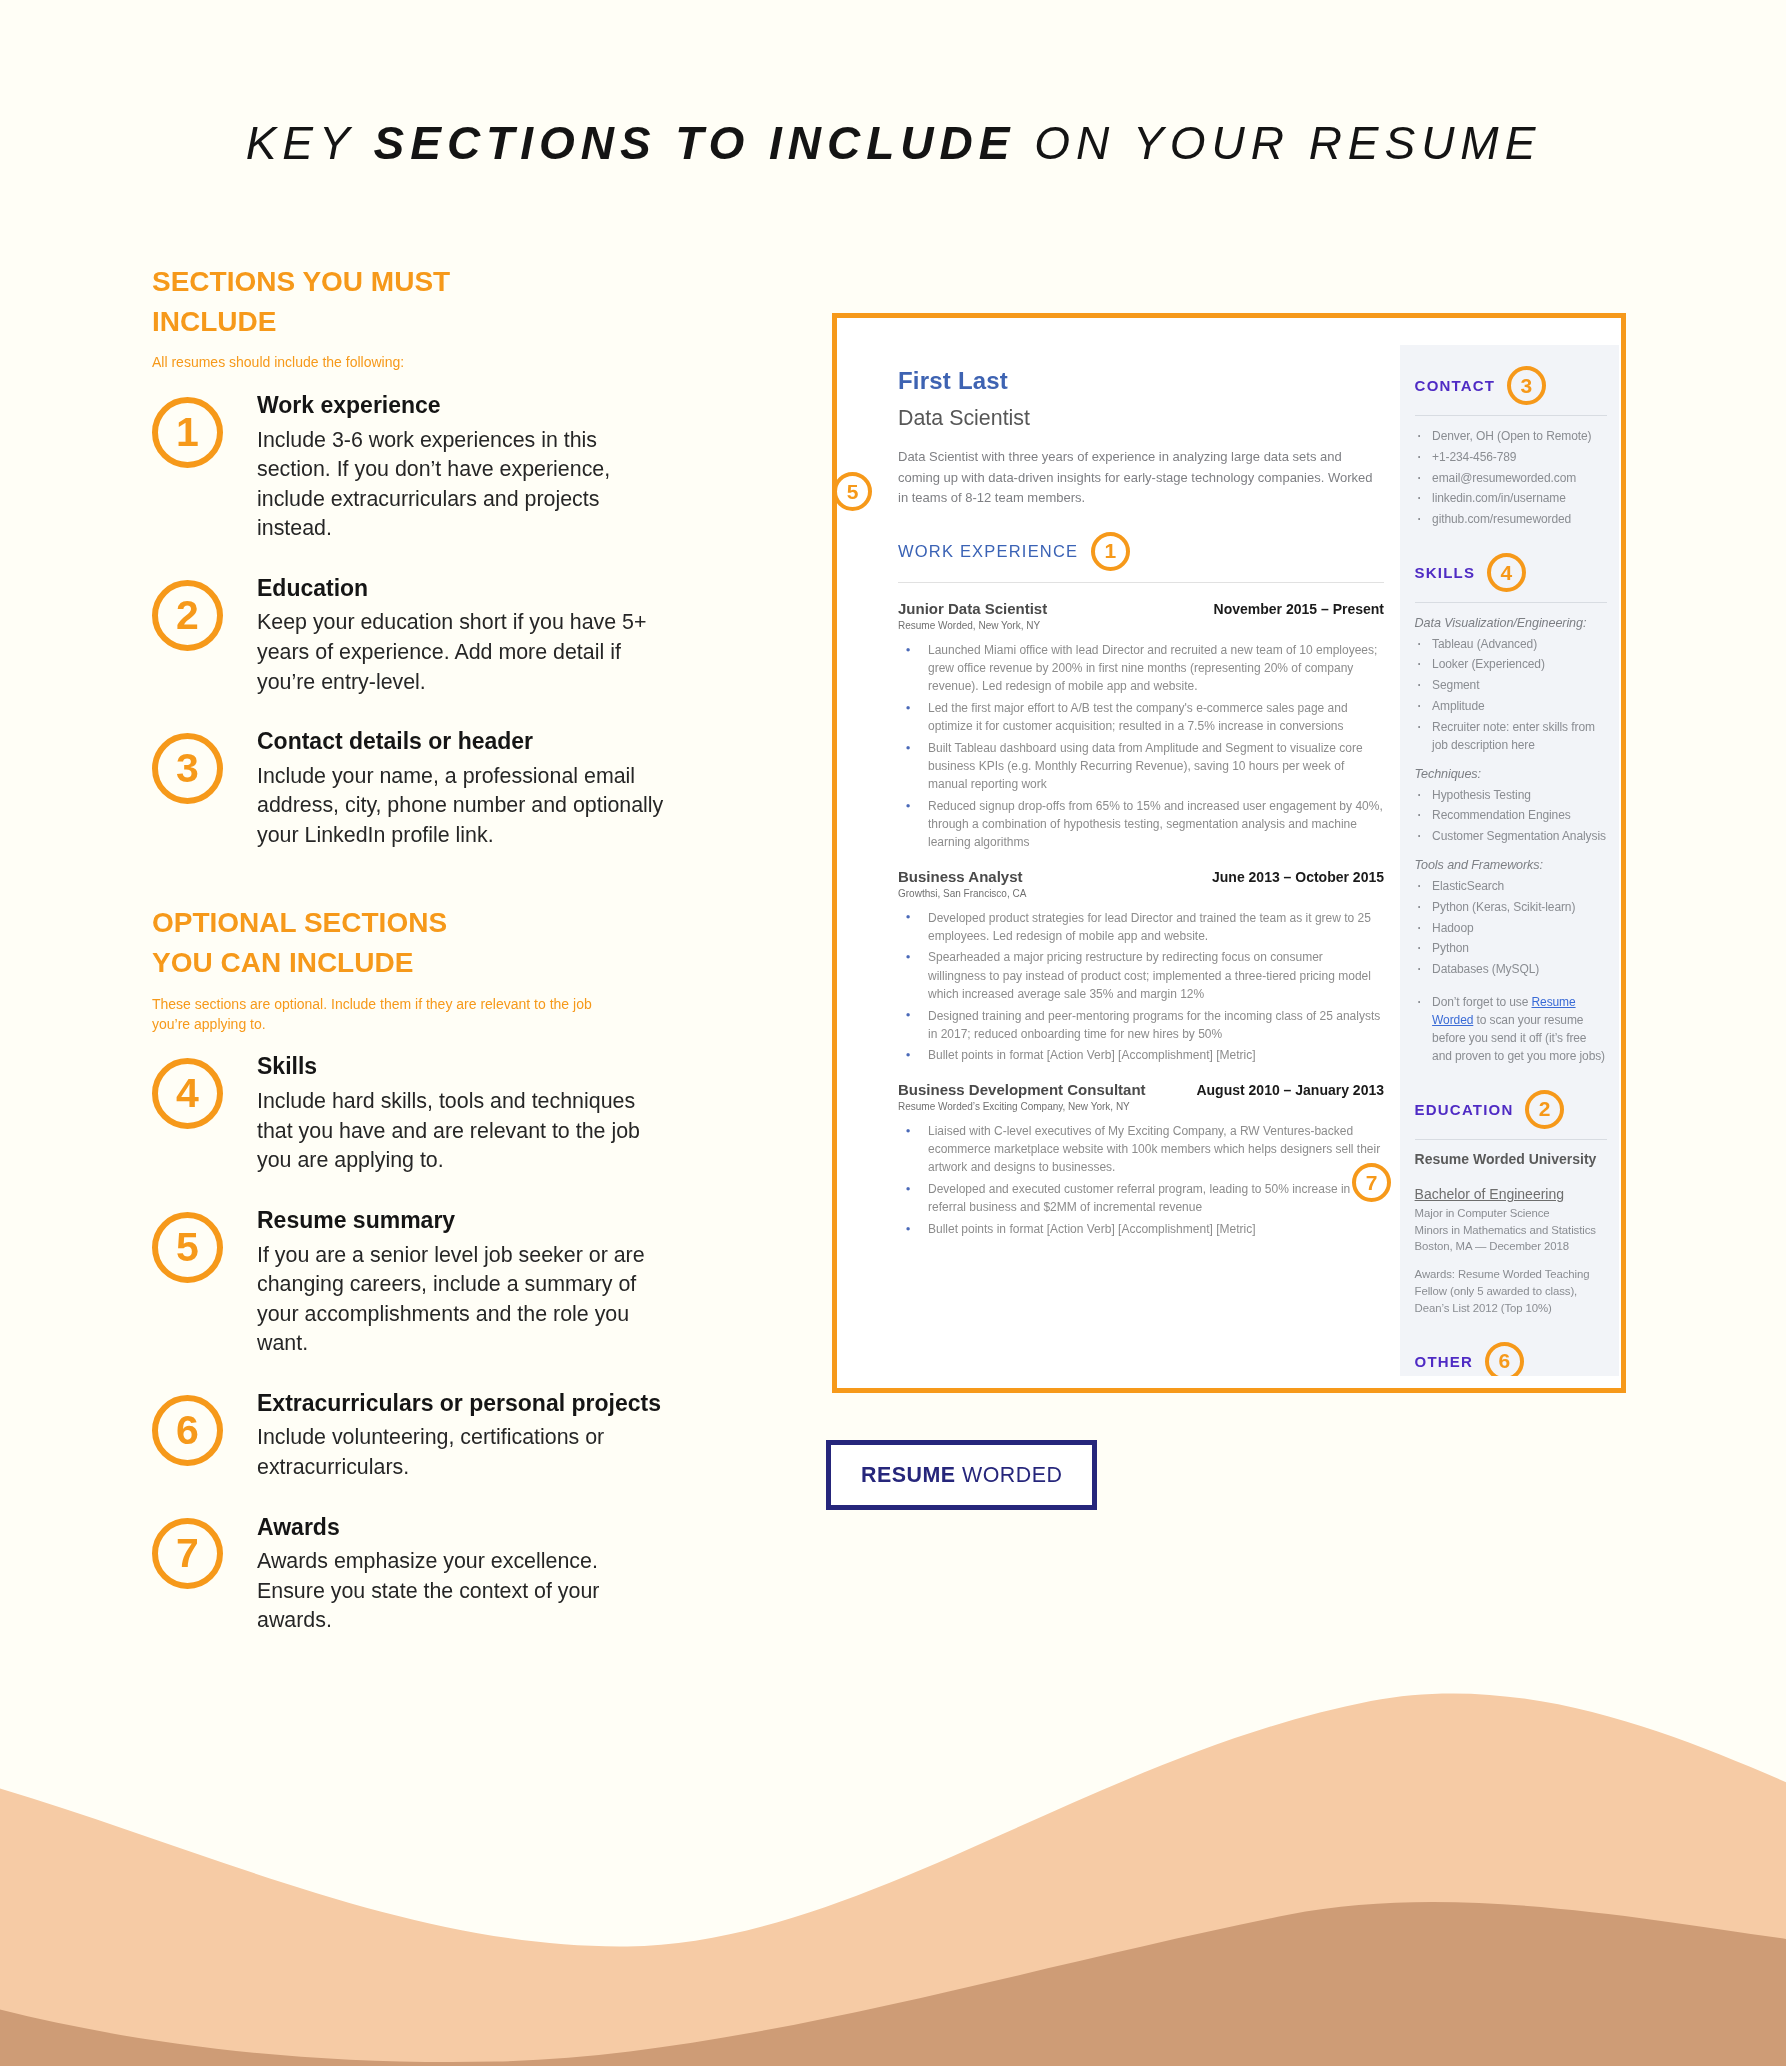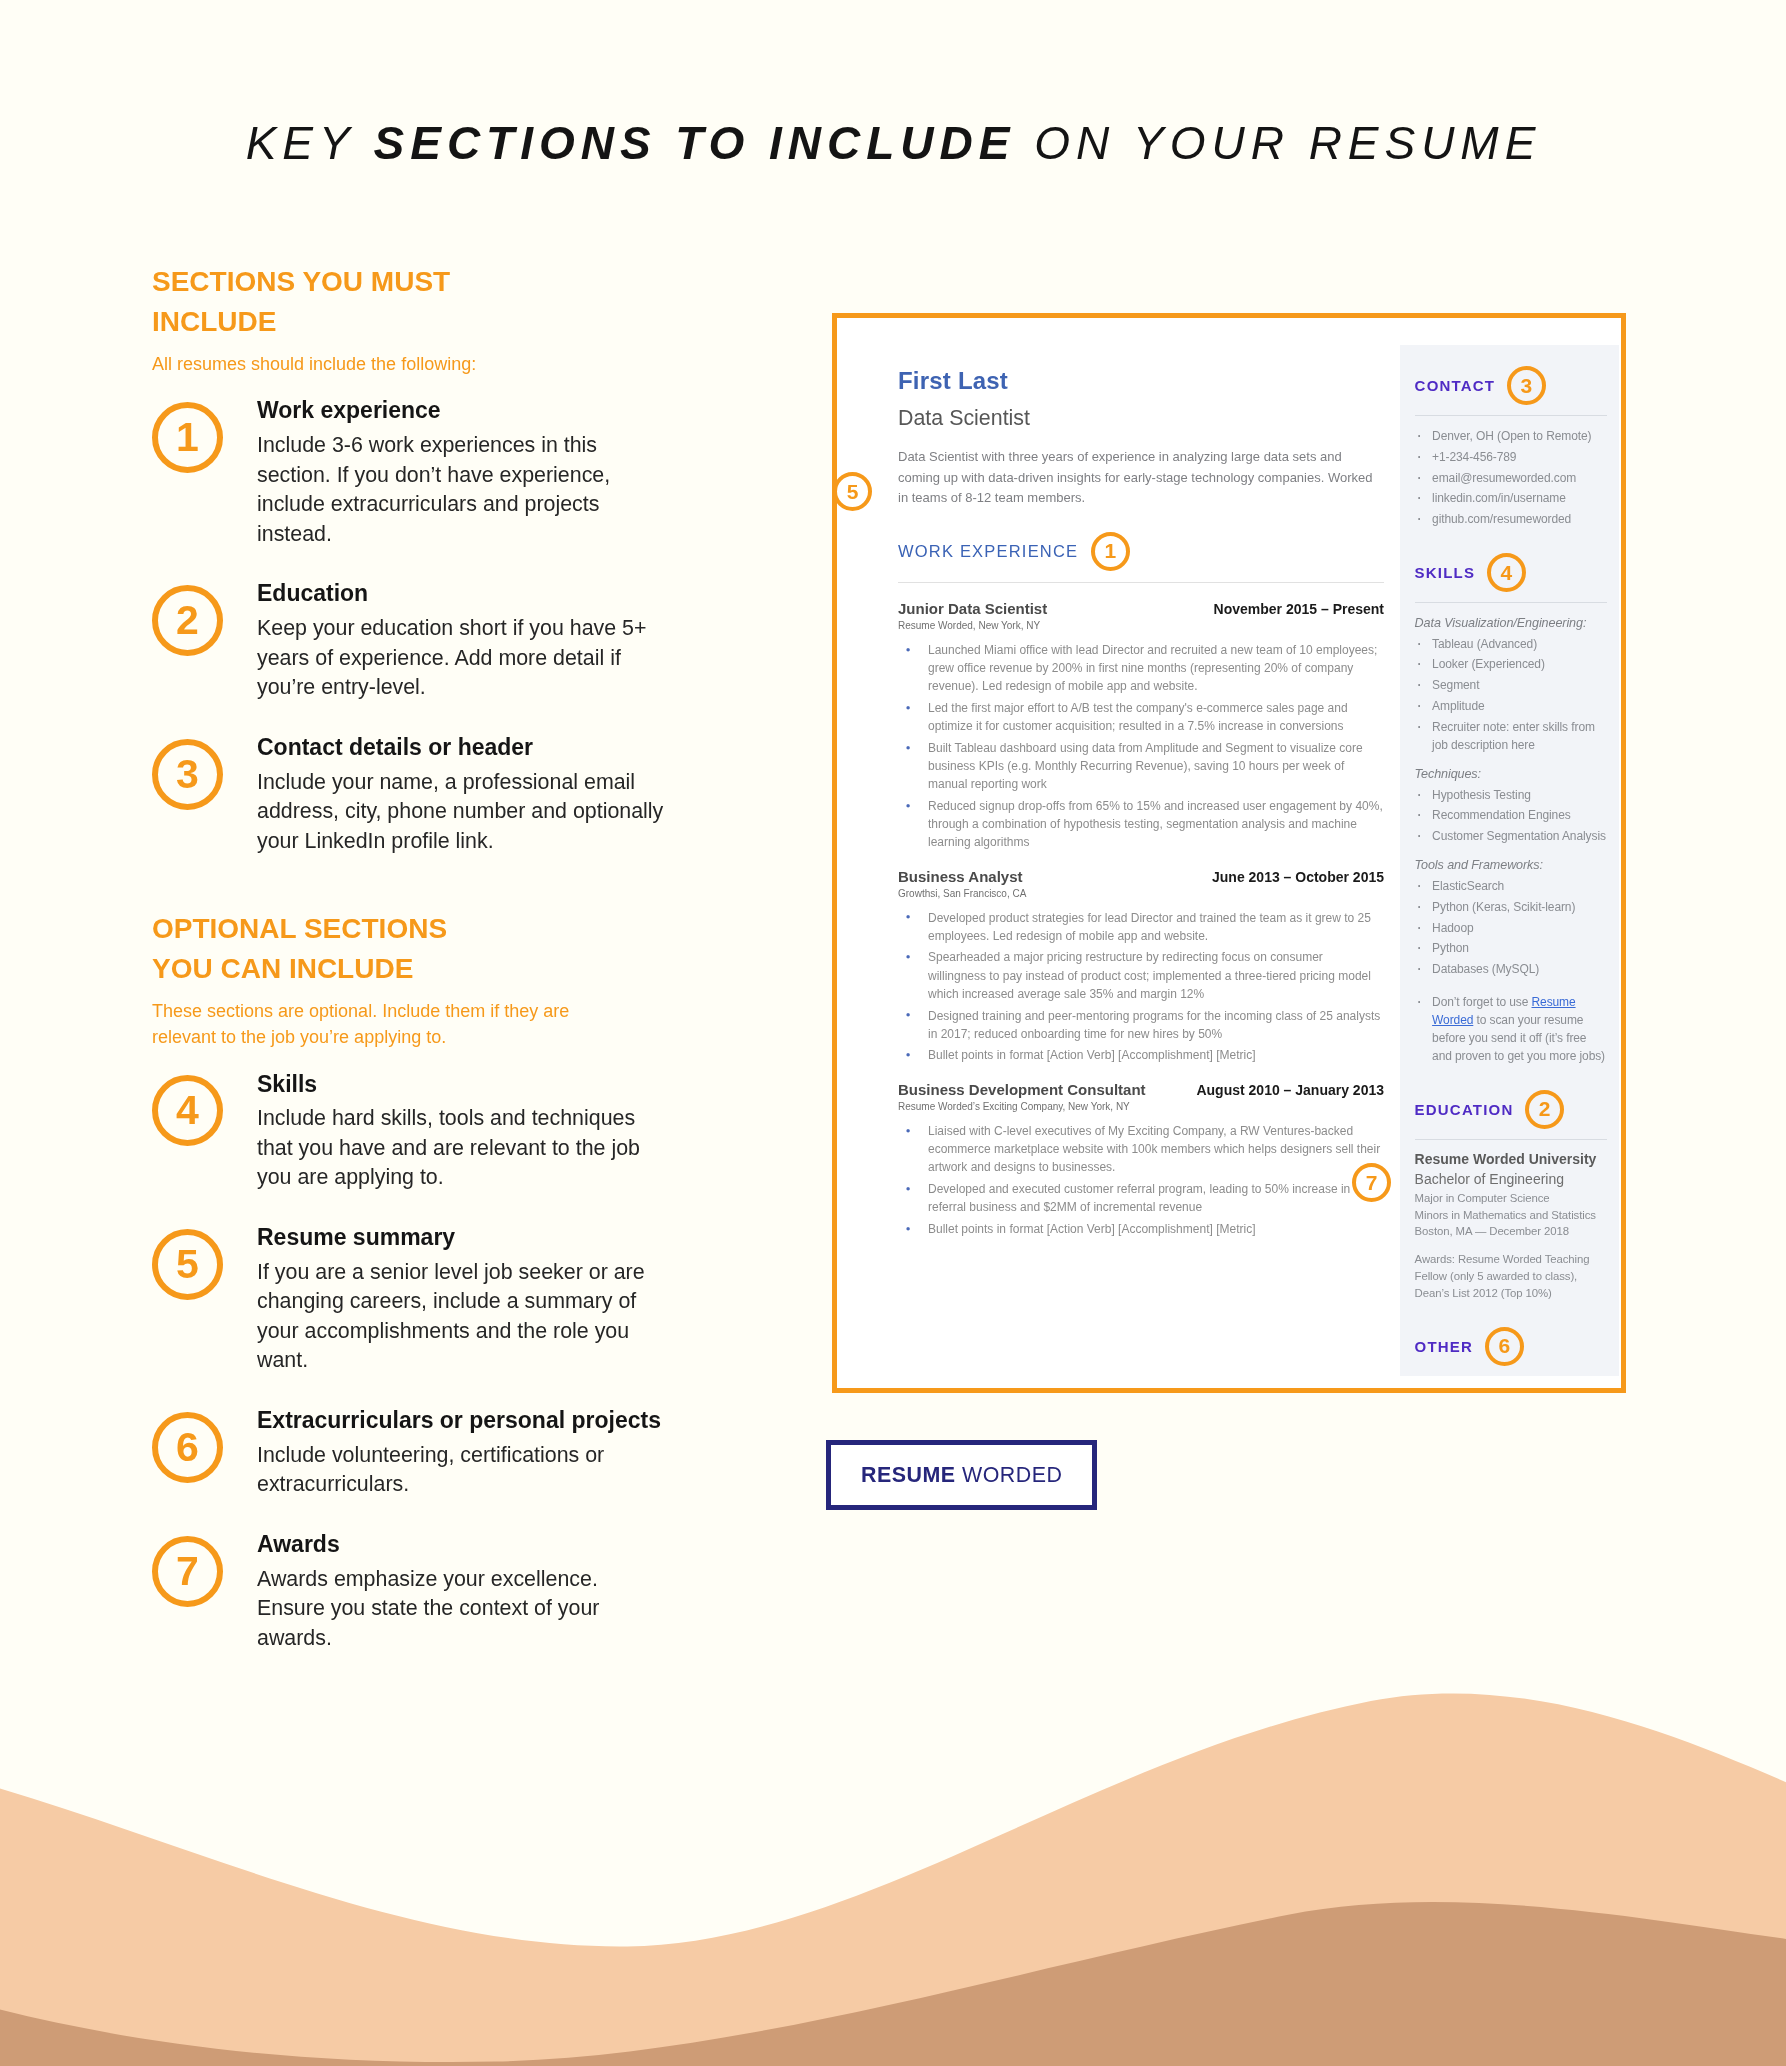--- a/index.html
+++ b/index.html
@@ -16,21 +16,21 @@
   }
   .main-title .tb{font-weight:bold;}
   
   .left-col{position:absolute; left:152px; top:262px; width:627px;}
   .group + .group{margin-top:53px;}
   .group-head{
     color:#F6991A; font-size:28px; font-weight:bold; line-height:1.42;
     margin:0; width:340px;
   }
   .group-sub{
-    color:#F6991A; font-size:18px; line-height:1.44; font-weight:500;
+    color:#F6991A; font-size:14px; line-height:1.44; font-weight:500;
     margin:10.7px 0 0; width:467px;
   }
   .items{margin-top:19.4px;}
   .item-row{display:flex; gap:34px; margin-bottom:31px; align-items:flex-start;}
   .num-circle{
     flex:0 0 auto; width:59px; height:59px; margin-top:4.9px;
     border:6.8px solid #F6991A; border-radius:50%;
     display:flex; align-items:center; justify-content:center;
     font-size:41px; font-weight:bold; color:#F6991A; background:transparent;
   }
@@ -81,21 +81,21 @@
   .skill-label{font-style:italic; font-size:12.6px; color:#7C7F84; margin:12.6px 0 0; letter-spacing:-0.1px;}
   .mt-sm{margin-top:4.9px;}
   .side-section{margin-top:25px;}
   .side-note{
     position:relative; padding-left:17.5px; font-size:12px; line-height:1.5;
     color:#8A8D92; margin:14.6px 0 0; letter-spacing:-0.1px;
   }
   .side-note::before{content:"·"; position:absolute; left:2.9px; top:0; font-weight:bold;}
   .rw-link{color:#3A6BD6; text-decoration:underline; cursor:pointer;}
   .edu-school{font-size:14px; font-weight:bold; color:#5A5A5A; margin:11.7px 0 0;}
-  .edu-degree{font-size:14px; color:#6E6E6E; margin:4px 0 0;}
+  .edu-degree{font-size:14px; color:#6E6E6E; margin:19px 0 0;text-decoration:underline;}
   .edu-lines{list-style:none; margin:2.9px 0 0; padding:0;}
   .edu-lines li{font-size:11.4px; line-height:1.45; color:#8A8D92; letter-spacing:-0.1px;}
   .edu-awards{font-size:11.4px; line-height:1.5; color:#8A8D92; margin:10.7px 0 0; letter-spacing:-0.1px;}
   
   .badge{
     display:inline-flex; flex:0 0 auto; align-items:center; justify-content:center;
     width:31px; height:31px; border:4.4px solid #F6991A; border-radius:50%;
     color:#F6991A; font-weight:bold; font-size:21px; background:transparent;
   }
   .badge.on-white{background:#FFFFFF;}

